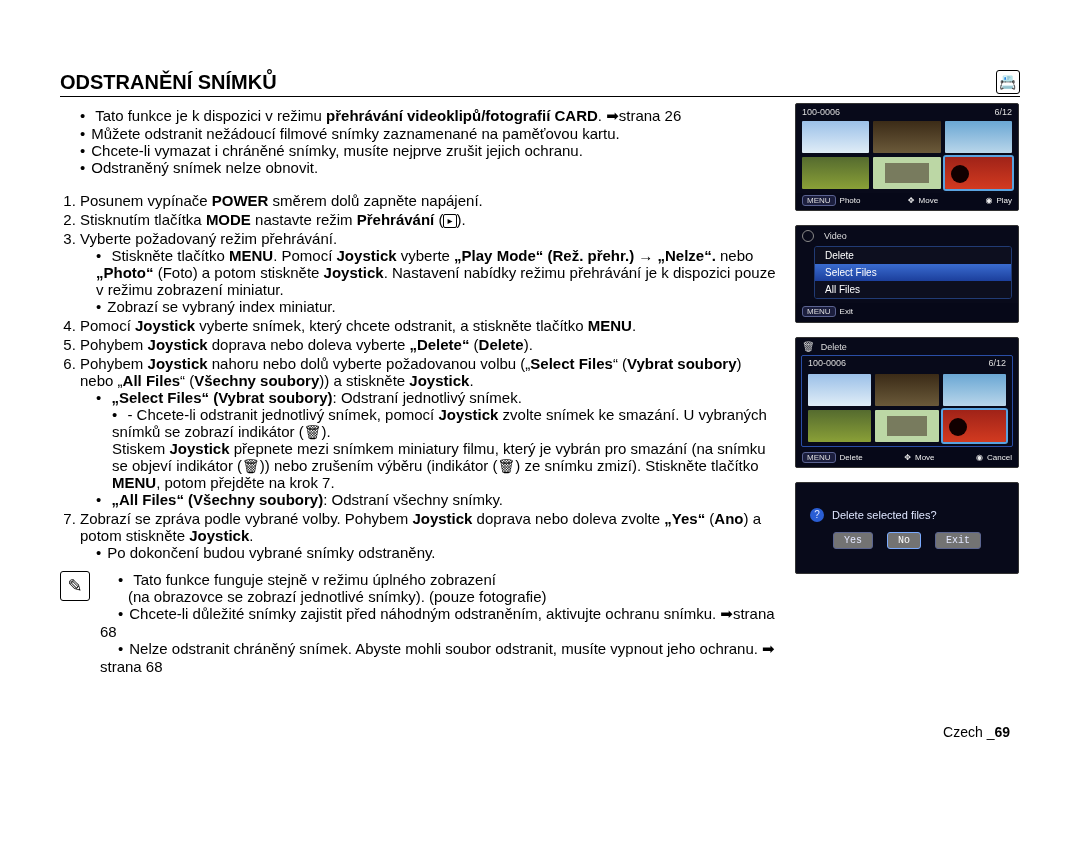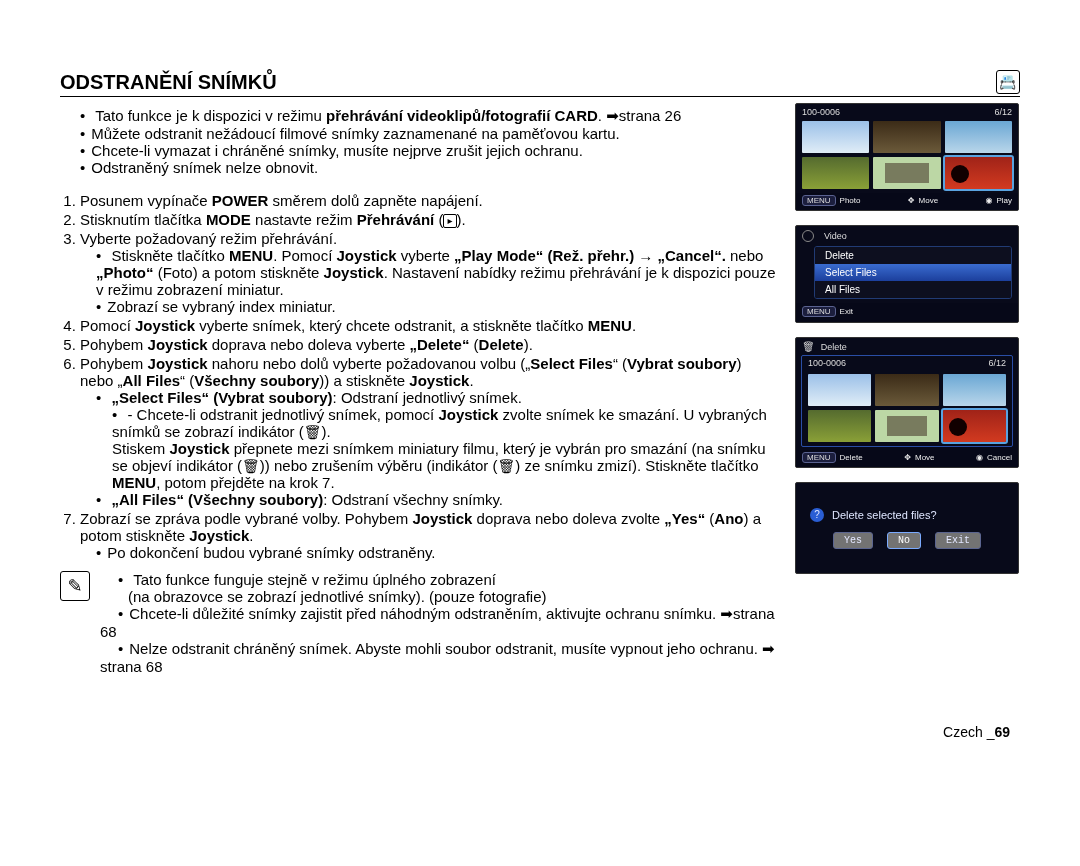--- a/index.html
+++ b/index.html
@@ -141,21 +141,21 @@
         <li>
           <span>Posunem vypínače </span><b>POWER</b><span> směrem dolů zapněte napájení.</span>
         </li>
         <li>
           <span>Stisknutím tlačítka </span><b>MODE</b><span> nastavte režim </span><b>Přehrávání</b><span> (</span><span class="pbicon">▸</span><span>).</span>
         </li>
         <li>
           <span>Vyberte požadovaný režim přehrávání.</span>
           <ul>
             <li>
-              Stiskněte tlačítko <b>MENU</b>. Pomocí <b>Joystick</b> vyberte <b>„Play Mode“ (Rež. přehr.)</b> → <b>„Cancel“.</b> nebo <b>„Photo“</b> (Foto) a potom stiskněte <b>Joystick</b>. Nastavení nabídky režimu přehrávání je k dispozici pouze v režimu zobrazení miniatur.
+              Stiskněte tlačítko <b>MENU</b>. Pomocí <b>Joystick</b> vyberte <b>„Play Mode“ (Rež. přehr.)</b> → <b>„Nelze“.</b> nebo <b>„Photo“</b> (Foto) a potom stiskněte <b>Joystick</b>. Nastavení nabídky režimu přehrávání je k dispozici pouze v režimu zobrazení miniatur.
             </li>
             <li>Zobrazí se vybraný index miniatur.</li>
           </ul>
         </li>
         <li>
           <span>Pomocí </span><b>Joystick</b><span> vyberte snímek, který chcete odstranit, a stiskněte tlačítko </span><b>MENU</b><span>.</span>
         </li>
         <li>
           <span>Pohybem </span><b>Joystick</b><span> doprava nebo doleva vyberte </span><b>„Delete“</b><span> (</span><b>Delete</b><span>).</span>
         </li>

